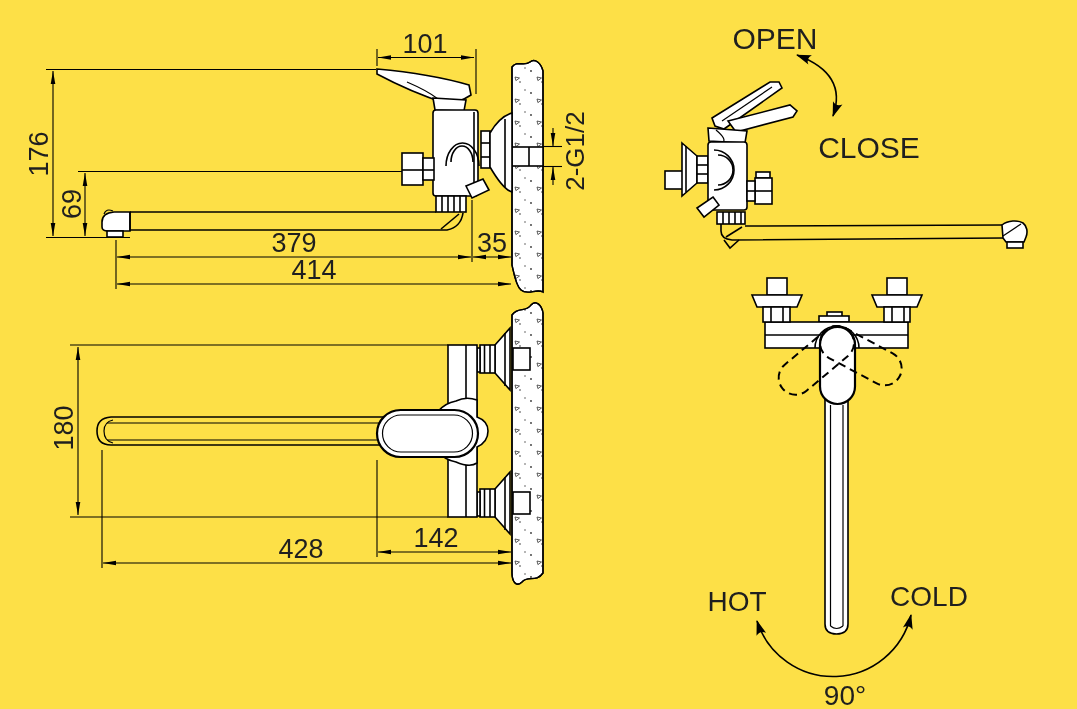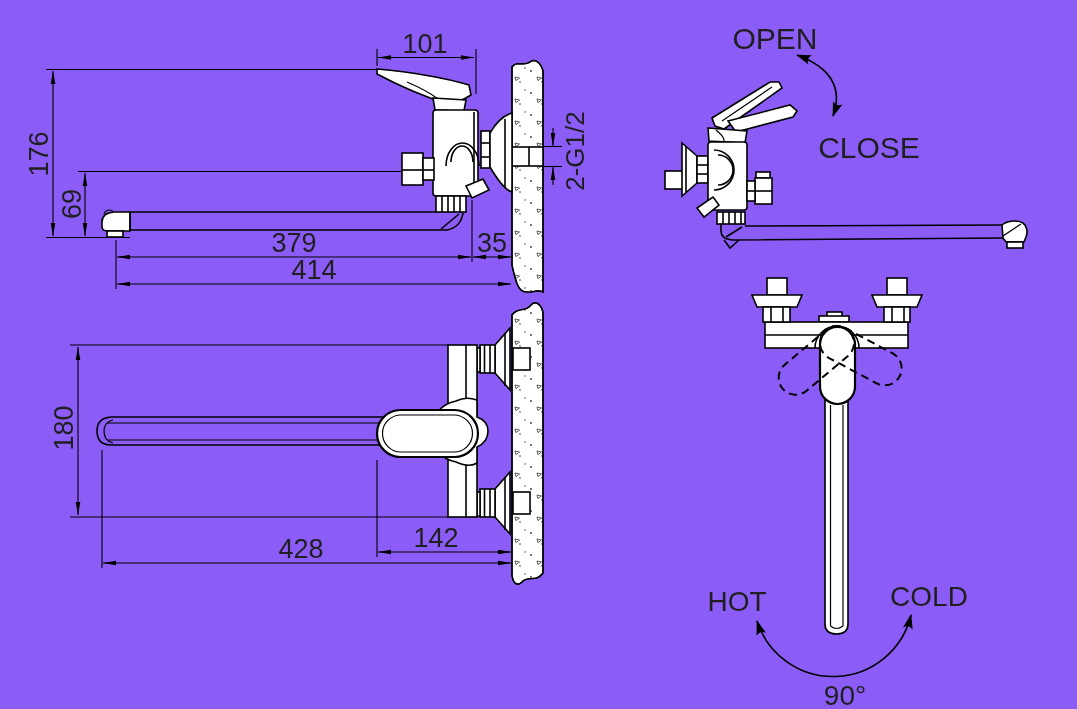--- a/index.html
+++ b/index.html
@@ -1,16 +1,16 @@
 <!DOCTYPE html>
 <html><head>
 <meta charset="utf-8">
 <style>
   html,body{margin:0;padding:0;background:#fff;}
-  .canvas{position:relative;width:1077px;height:709px;background:#8b5cf6;overflow:hidden;
+  .canvas{position:relative;width:1077px;height:709px;background:#fde047;overflow:hidden;
           font-family:"Liberation Sans", sans-serif;}
   svg{display:block;}
   svg text{font-family:"Liberation Sans", sans-serif;fill:#1f1f1f;}
   .dim-text{font-size:27px;}
   .thread-text{font-size:26px;}
   .op-text{font-size:30px;}
   .front-text{font-size:28px;}
   .geo{stroke:#000;stroke-width:1.6;fill:none;}
   .geof{stroke:#000;stroke-width:1.6;fill:#fff;}
   .geo2{stroke:#000;stroke-width:2.2;fill:#fff;}

